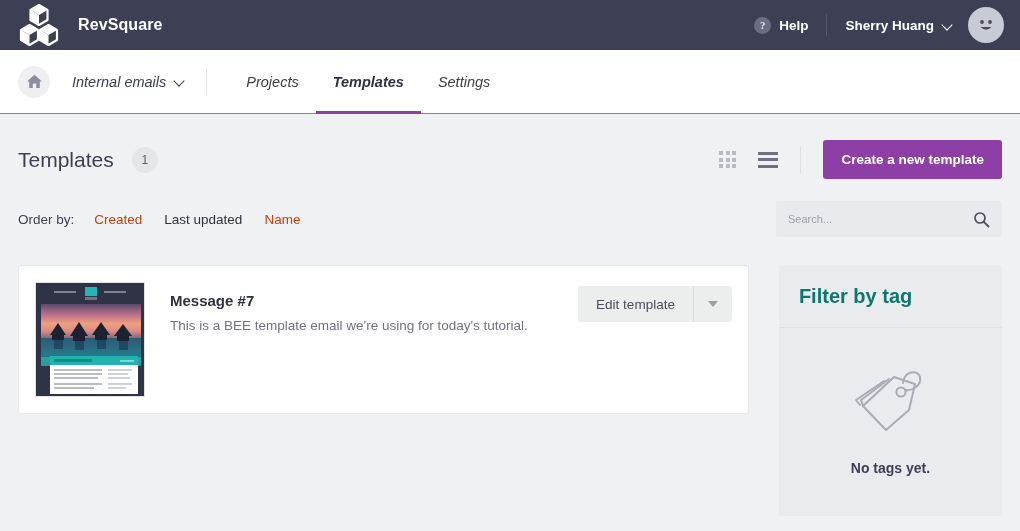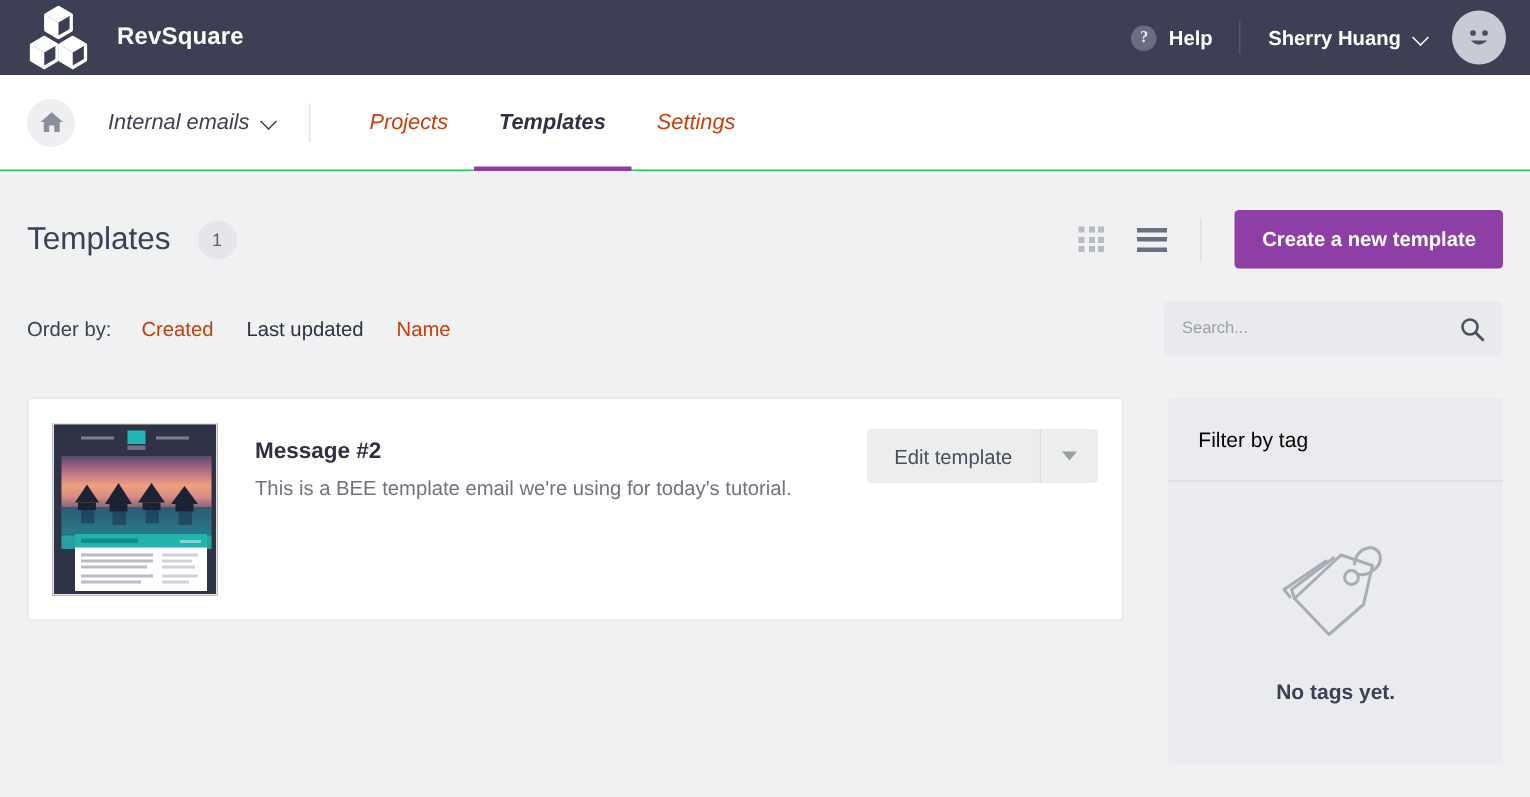--- a/index.html
+++ b/index.html
@@ -69,21 +69,21 @@
   }
   .workspace {
     display:flex; align-items:center; gap:9px;
     margin-left:22px; color:#3d4055;
     font-size:14.5px; cursor:pointer;
   }
   .workspace .chev { color:#3d4055; }
   .vdiv-nav { width:1px; height:26px; background:#e2e3e7; margin:0 22px; }
   .tabs { display:flex; align-items:center; gap:0; height:100%; }
   .tab {
-    font-size:14.5px; color:#c2410c;
+    font-size:14.5px; color:#404040;
     padding:0 17px; height:100%;
     display:flex; align-items:center; position:relative;
     cursor:pointer;
   }
   .tab.active { color:#2f3142; font-weight:bold; }
   .tab.active::after {
     content:""; position:absolute; left:0; right:0; bottom:-1px;
     height:3px; background:#8e3fa6;
   }
 
@@ -184,21 +184,21 @@
     border-right:5.5px solid transparent;
     border-top:6px solid #9a9da6;
   }
 
   
   .tag-panel {
     width:226px; background:#eaebee;
     border-radius:2px; align-self:stretch;
   }
   .tag-head {
-    font-size:14px; font-weight:normal; color:#000000;
+    font-size:20px; font-weight:bold; color:#0f766e;
     padding:20px 20px 19px 20px;
     border-bottom:1px solid #dfe0e4;
   }
   .tag-body {
     padding:34px 0 40px 0;
     display:flex; flex-direction:column; align-items:center;
   }
   .tag-empty-text {
     font-size:14px; font-weight:bold; color:#3d4055;
     margin-top:22px;
@@ -373,21 +373,21 @@
           <rect x="72" y="86" width="24" height="2"></rect>
           <rect x="72" y="90" width="20" height="2"></rect>
           <rect x="72" y="94" width="22" height="2"></rect>
           <rect x="72" y="100" width="24" height="2"></rect>
           <rect x="72" y="104" width="18" height="2"></rect>
         </g>
       </svg>
     </div>
 
     <div class="tpl-info">
-      <div class="tpl-name">Message #2</div>
+      <div class="tpl-name">Message #7</div>
       <div class="tpl-desc">This is a BEE template email we're using for today's tutorial.</div>
     </div>
 
     <div class="split-btn">
       <button class="split-main">Edit template</button>
       <span class="split-sep"></span>
       <button class="split-caret">
         <span class="caret-down"></span>
       </button>
     </div>

